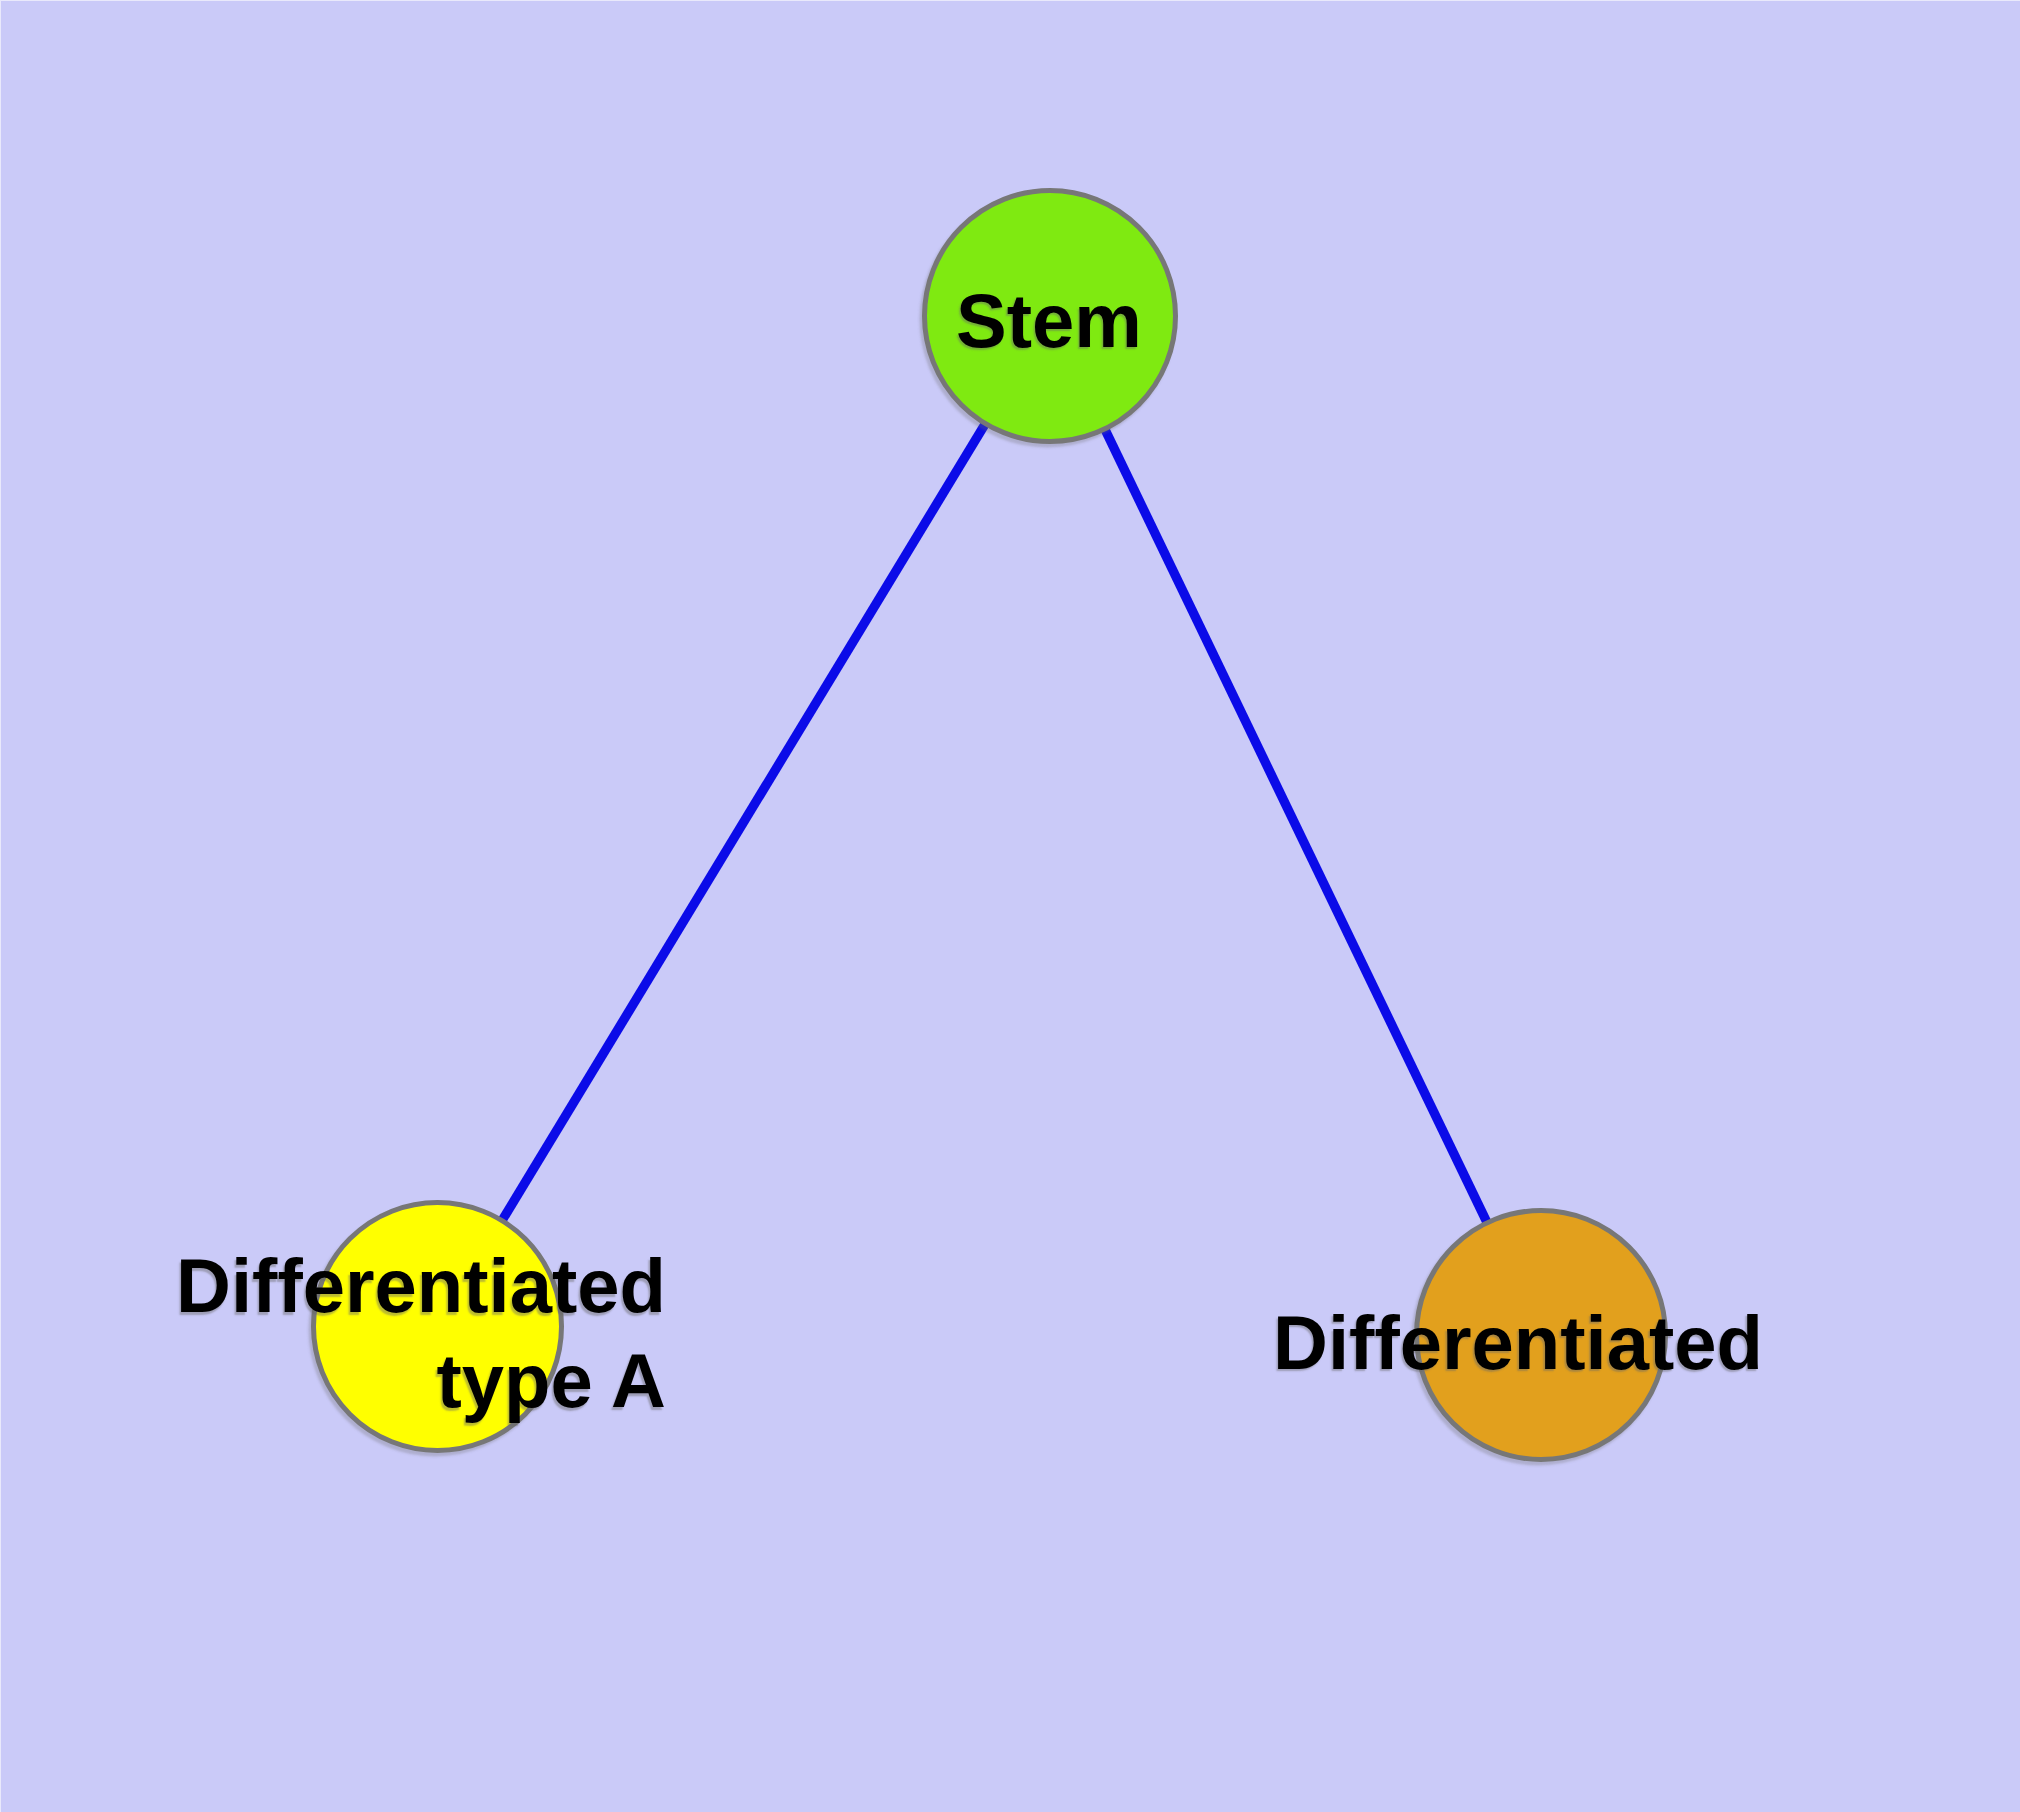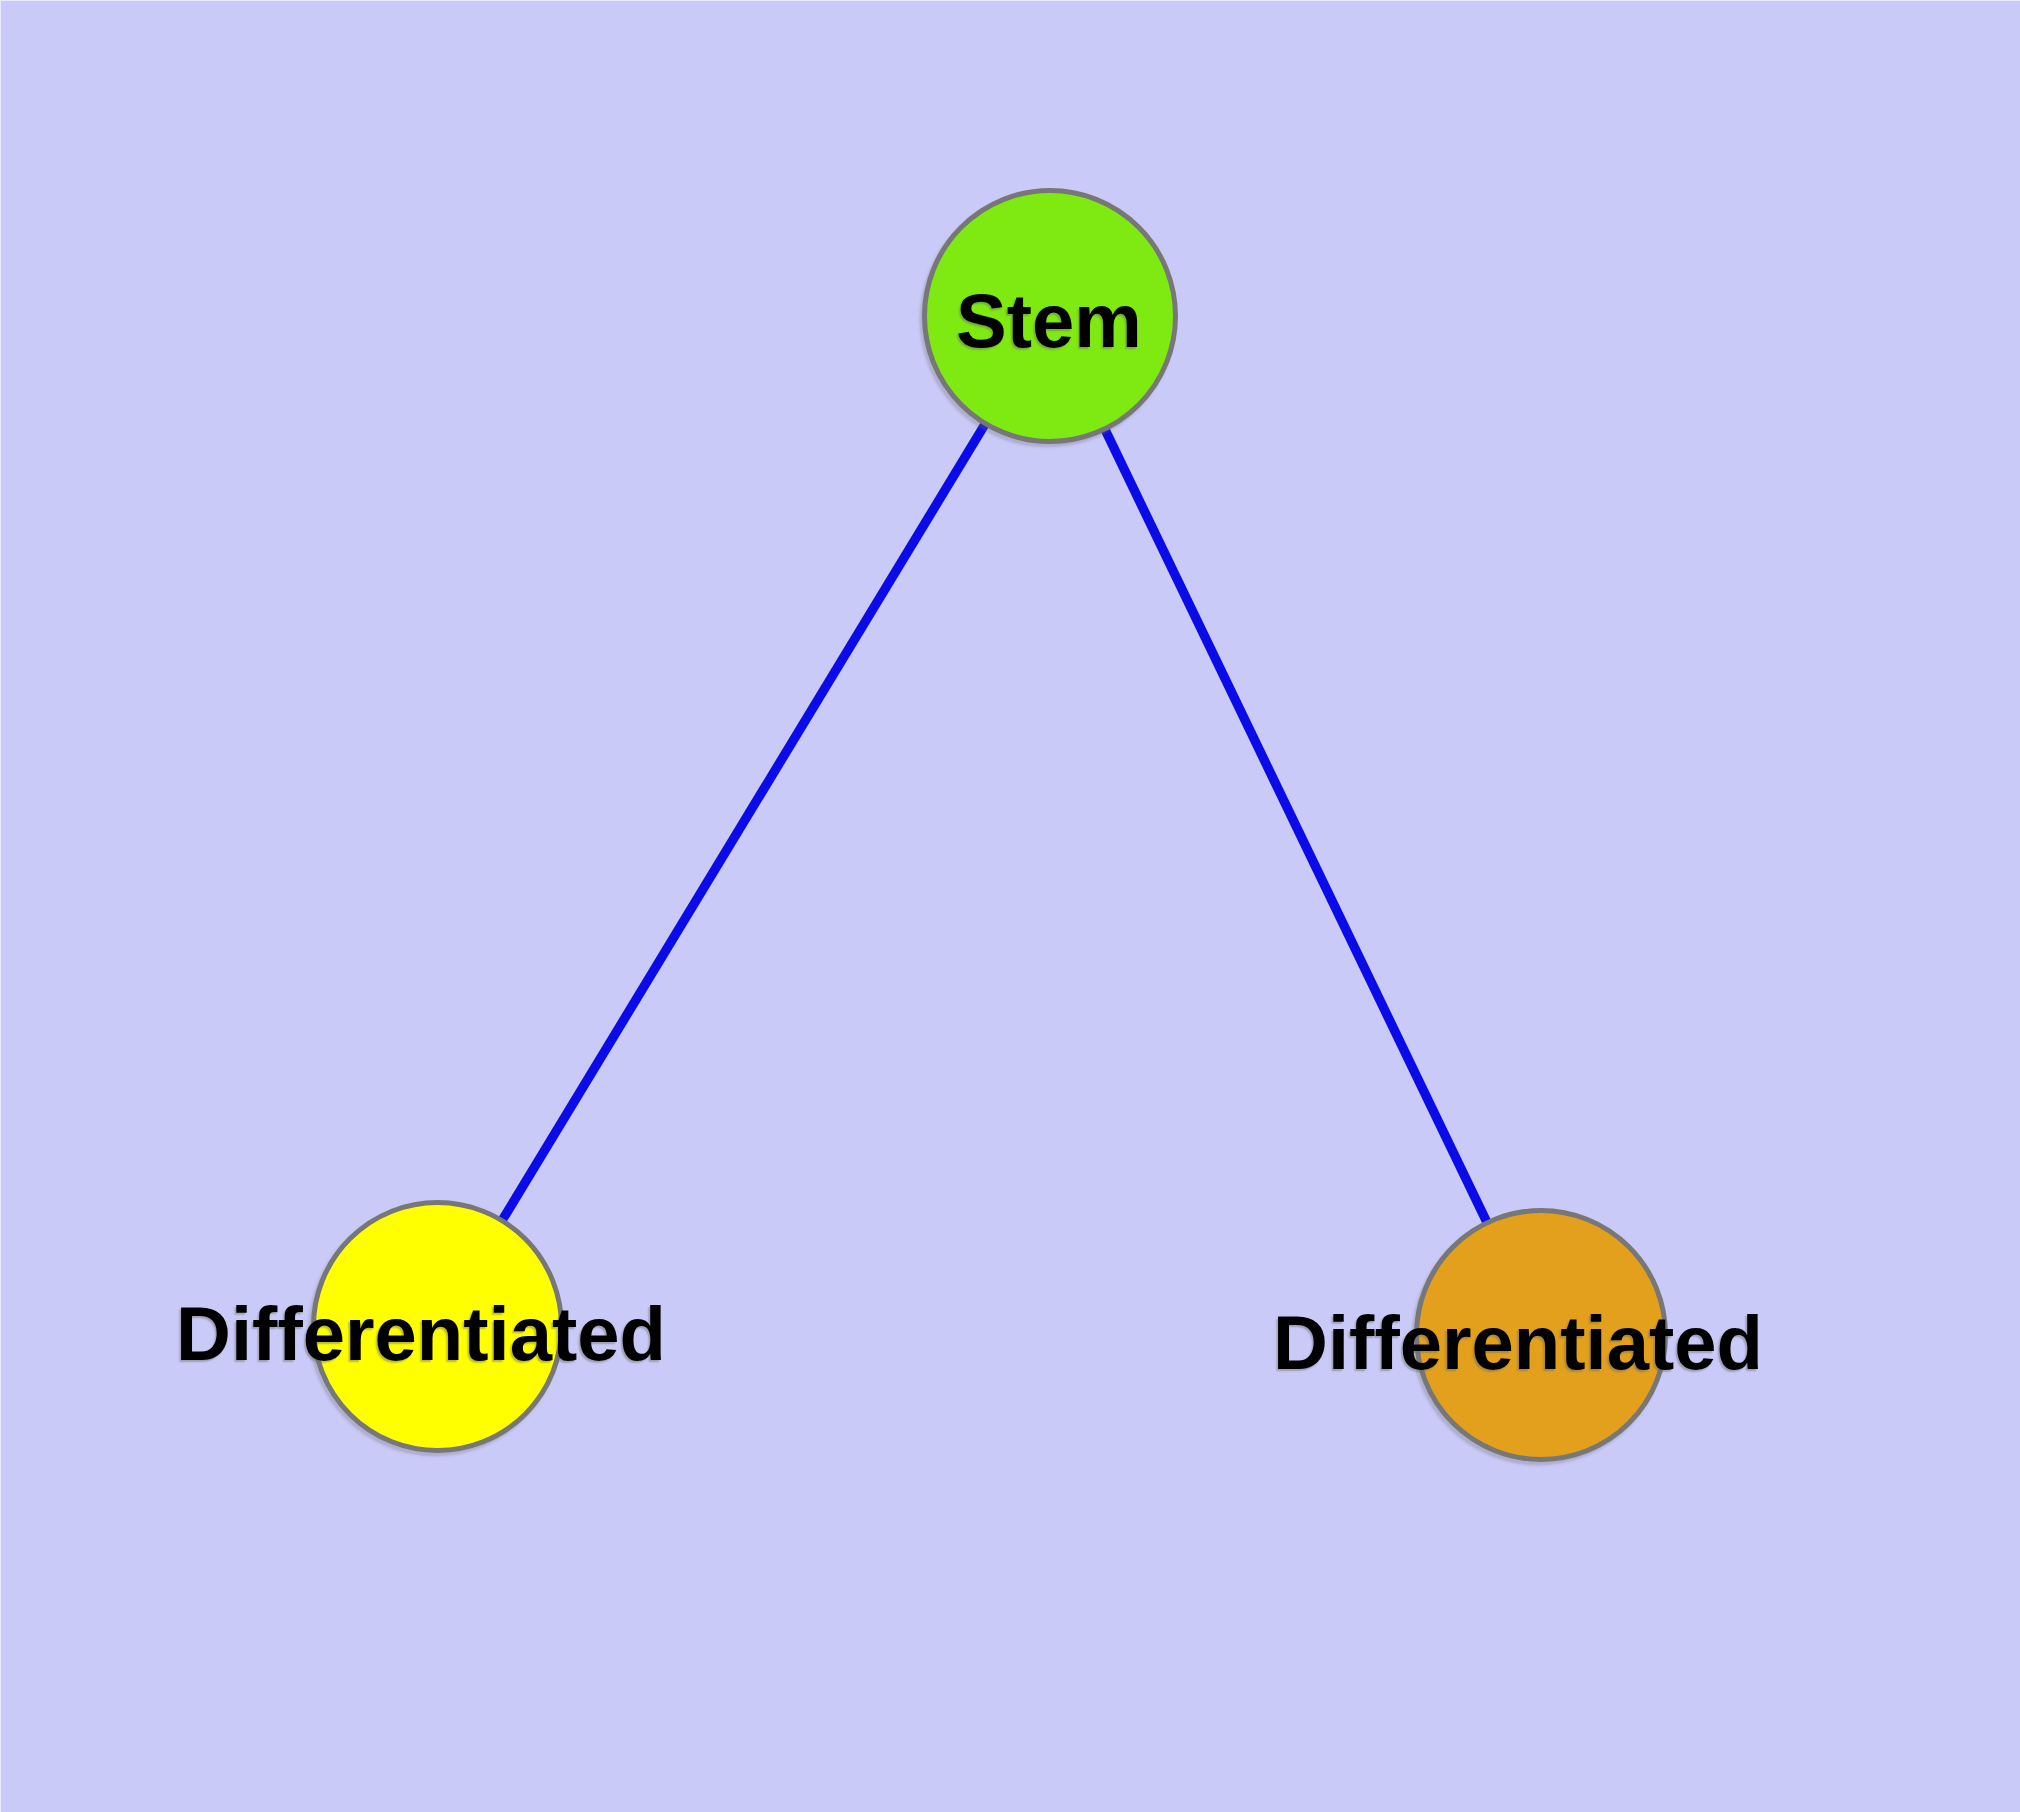--- a/index.html
+++ b/index.html
@@ -97,20 +97,21 @@
   <div class="node node-type-a" style="background-color: rgb(255, 255, 0); border-color: rgb(119, 119, 119);"></div>
 
   <div class="node node-type-b" style="background-color: rgb(226, 160, 29); border-color: rgb(119, 119, 119);"></div>
 
   <div class="node-label label-stem">
     <span>Stem</span>
   </div>
 
   <div class="node-label label-type-a">
     <div>Differentiated</div>
+    <div>type A</div>
   </div>
 
   <div class="node-label label-type-b">
     <div>Differentiated</div>
   </div>
 
 </div>
 
 
 </body></html>

